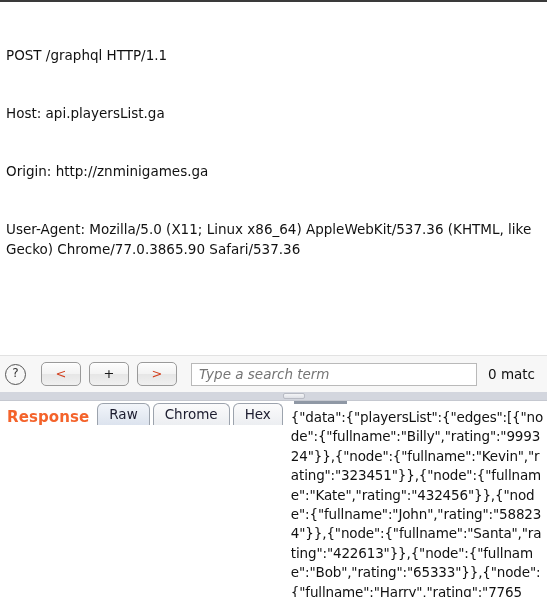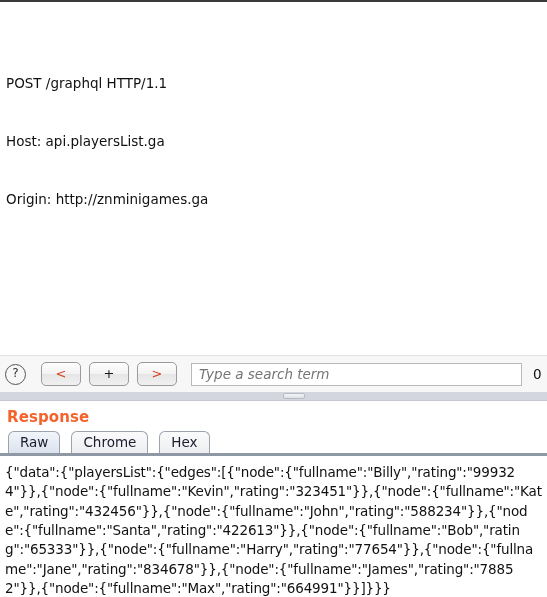--- a/index.html
+++ b/index.html
@@ -38,21 +38,20 @@
     background: #ffffff;
     overflow: hidden;
     position: relative;
   }
   .req-headers {
     padding: 5px 0 0 6px;
     font-size: 13.5px;
     line-height: 19.4px;
     white-space: pre-wrap;
     color: #111111;
-    margin-top: 28px;
   }
   .req-headers .hline {
     white-space: pre-wrap;
   }
 
   
   .search-bar {
     flex: 0 0 auto;
     height: 37px;
     background: #f7f7f7;
@@ -88,21 +87,21 @@
     line-height: 22px;
     text-align: center;
     color: #d2401e;
     box-sizing: border-box;
     flex: 0 0 auto;
     box-shadow: 0 1px 0 rgba(255,255,255,0.8) inset;
   }
   .nav-btn.plus { color: #1a1a1a; }
   .search-input {
     flex: 0 0 auto;
-    width: 331px;
+    width: 286px;
     height: 23px;
     margin-left: 6px;
     border: 1px solid #b9b9b9;
     background: #ffffff;
     font-size: 13.5px;
     font-style: italic;
     color: #8d8d8d;
     padding: 0 0 0 7px;
     box-sizing: border-box;
     line-height: 21px;
@@ -135,21 +134,21 @@
     border: 1px solid #b8bbc4;
     border-radius: 2px;
     box-sizing: border-box;
   }
 
   
   .response-panel {
     flex: 1 1 auto;
     background: #ffffff;
     display: flex;
-    flex-direction: column;
+    flex-direction: row;
     overflow: hidden;
   }
   .response-title {
     font-size: 15px;
     font-weight: bold;
     color: #f4632b;
     padding: 7px 0 3px 7px;
     letter-spacing: 0.1px;
   }
   .tabs {
@@ -162,21 +161,21 @@
   .tab {
     height: 22px;
     padding: 0 11px;
     font-size: 13.5px;
     line-height: 21px;
     border: 1px solid #9ca3ad;
     border-bottom: none;
     border-radius: 6px 6px 0 0;
     background: linear-gradient(to bottom, #fbfbfc 0%, #eceef1 100%);
     color: #1b1b2e;
-    margin-right: 11px;
+    margin-right: 3px;
     box-sizing: border-box;
     position: relative;
     z-index: 1;
   }
   .tab.active {
     background: linear-gradient(to bottom, #f2f5fa 0%, #dce3ee 100%);
     z-index: 3;
   }
   .tabs-underline {
     height: 3px;
@@ -211,20 +210,21 @@
 
 <div class="app">
 
   <div class="top-rule"></div>
 
   <div class="request-panel">
     <div class="req-headers">
       <div class="hline">POST /graphql HTTP/1.1</div>
       <div class="hline">Host: api.playersList.ga</div>
       <div class="hline">Origin: http://znminigames.ga</div>
+      <div class="hline">User-Agent: Mozilla/5.0 (X11; Linux x86_64) AppleWebKit/537.36 (KHTML, like Gecko) Chrome/77.0.3865.90 Safari/537.36</div>
       
       
       
       
       
       
     </div>
 
   </div>
 

